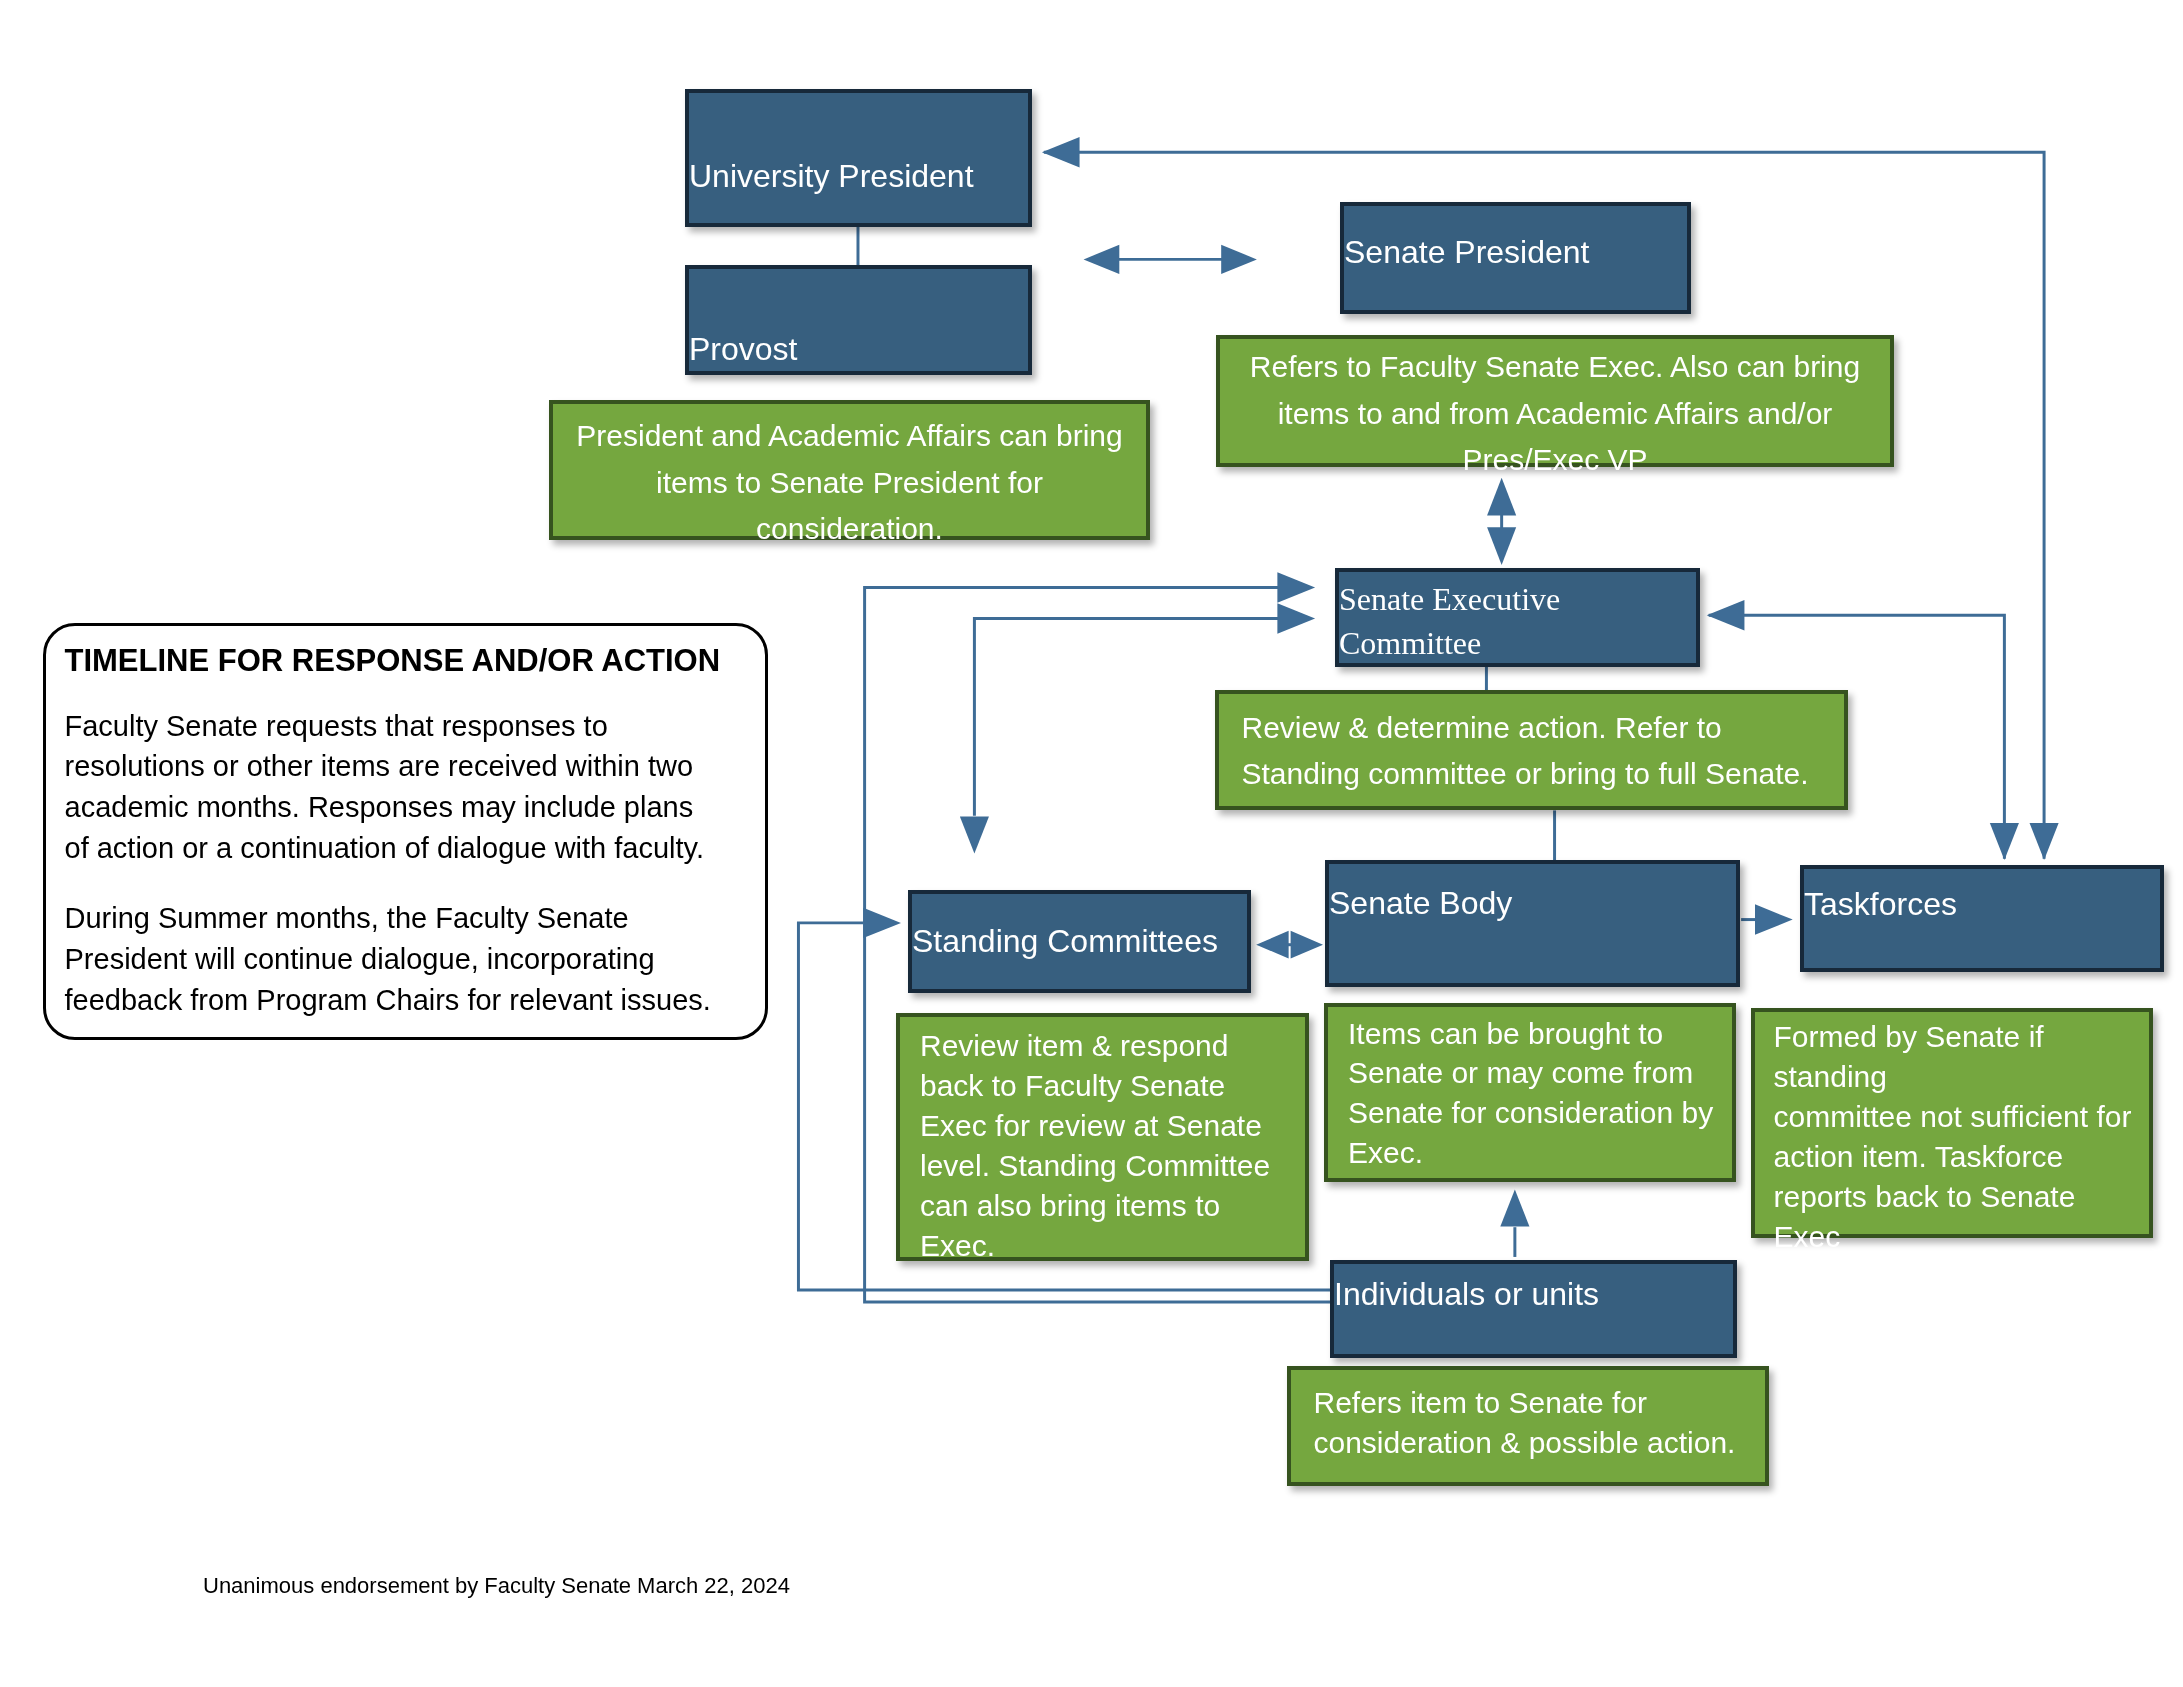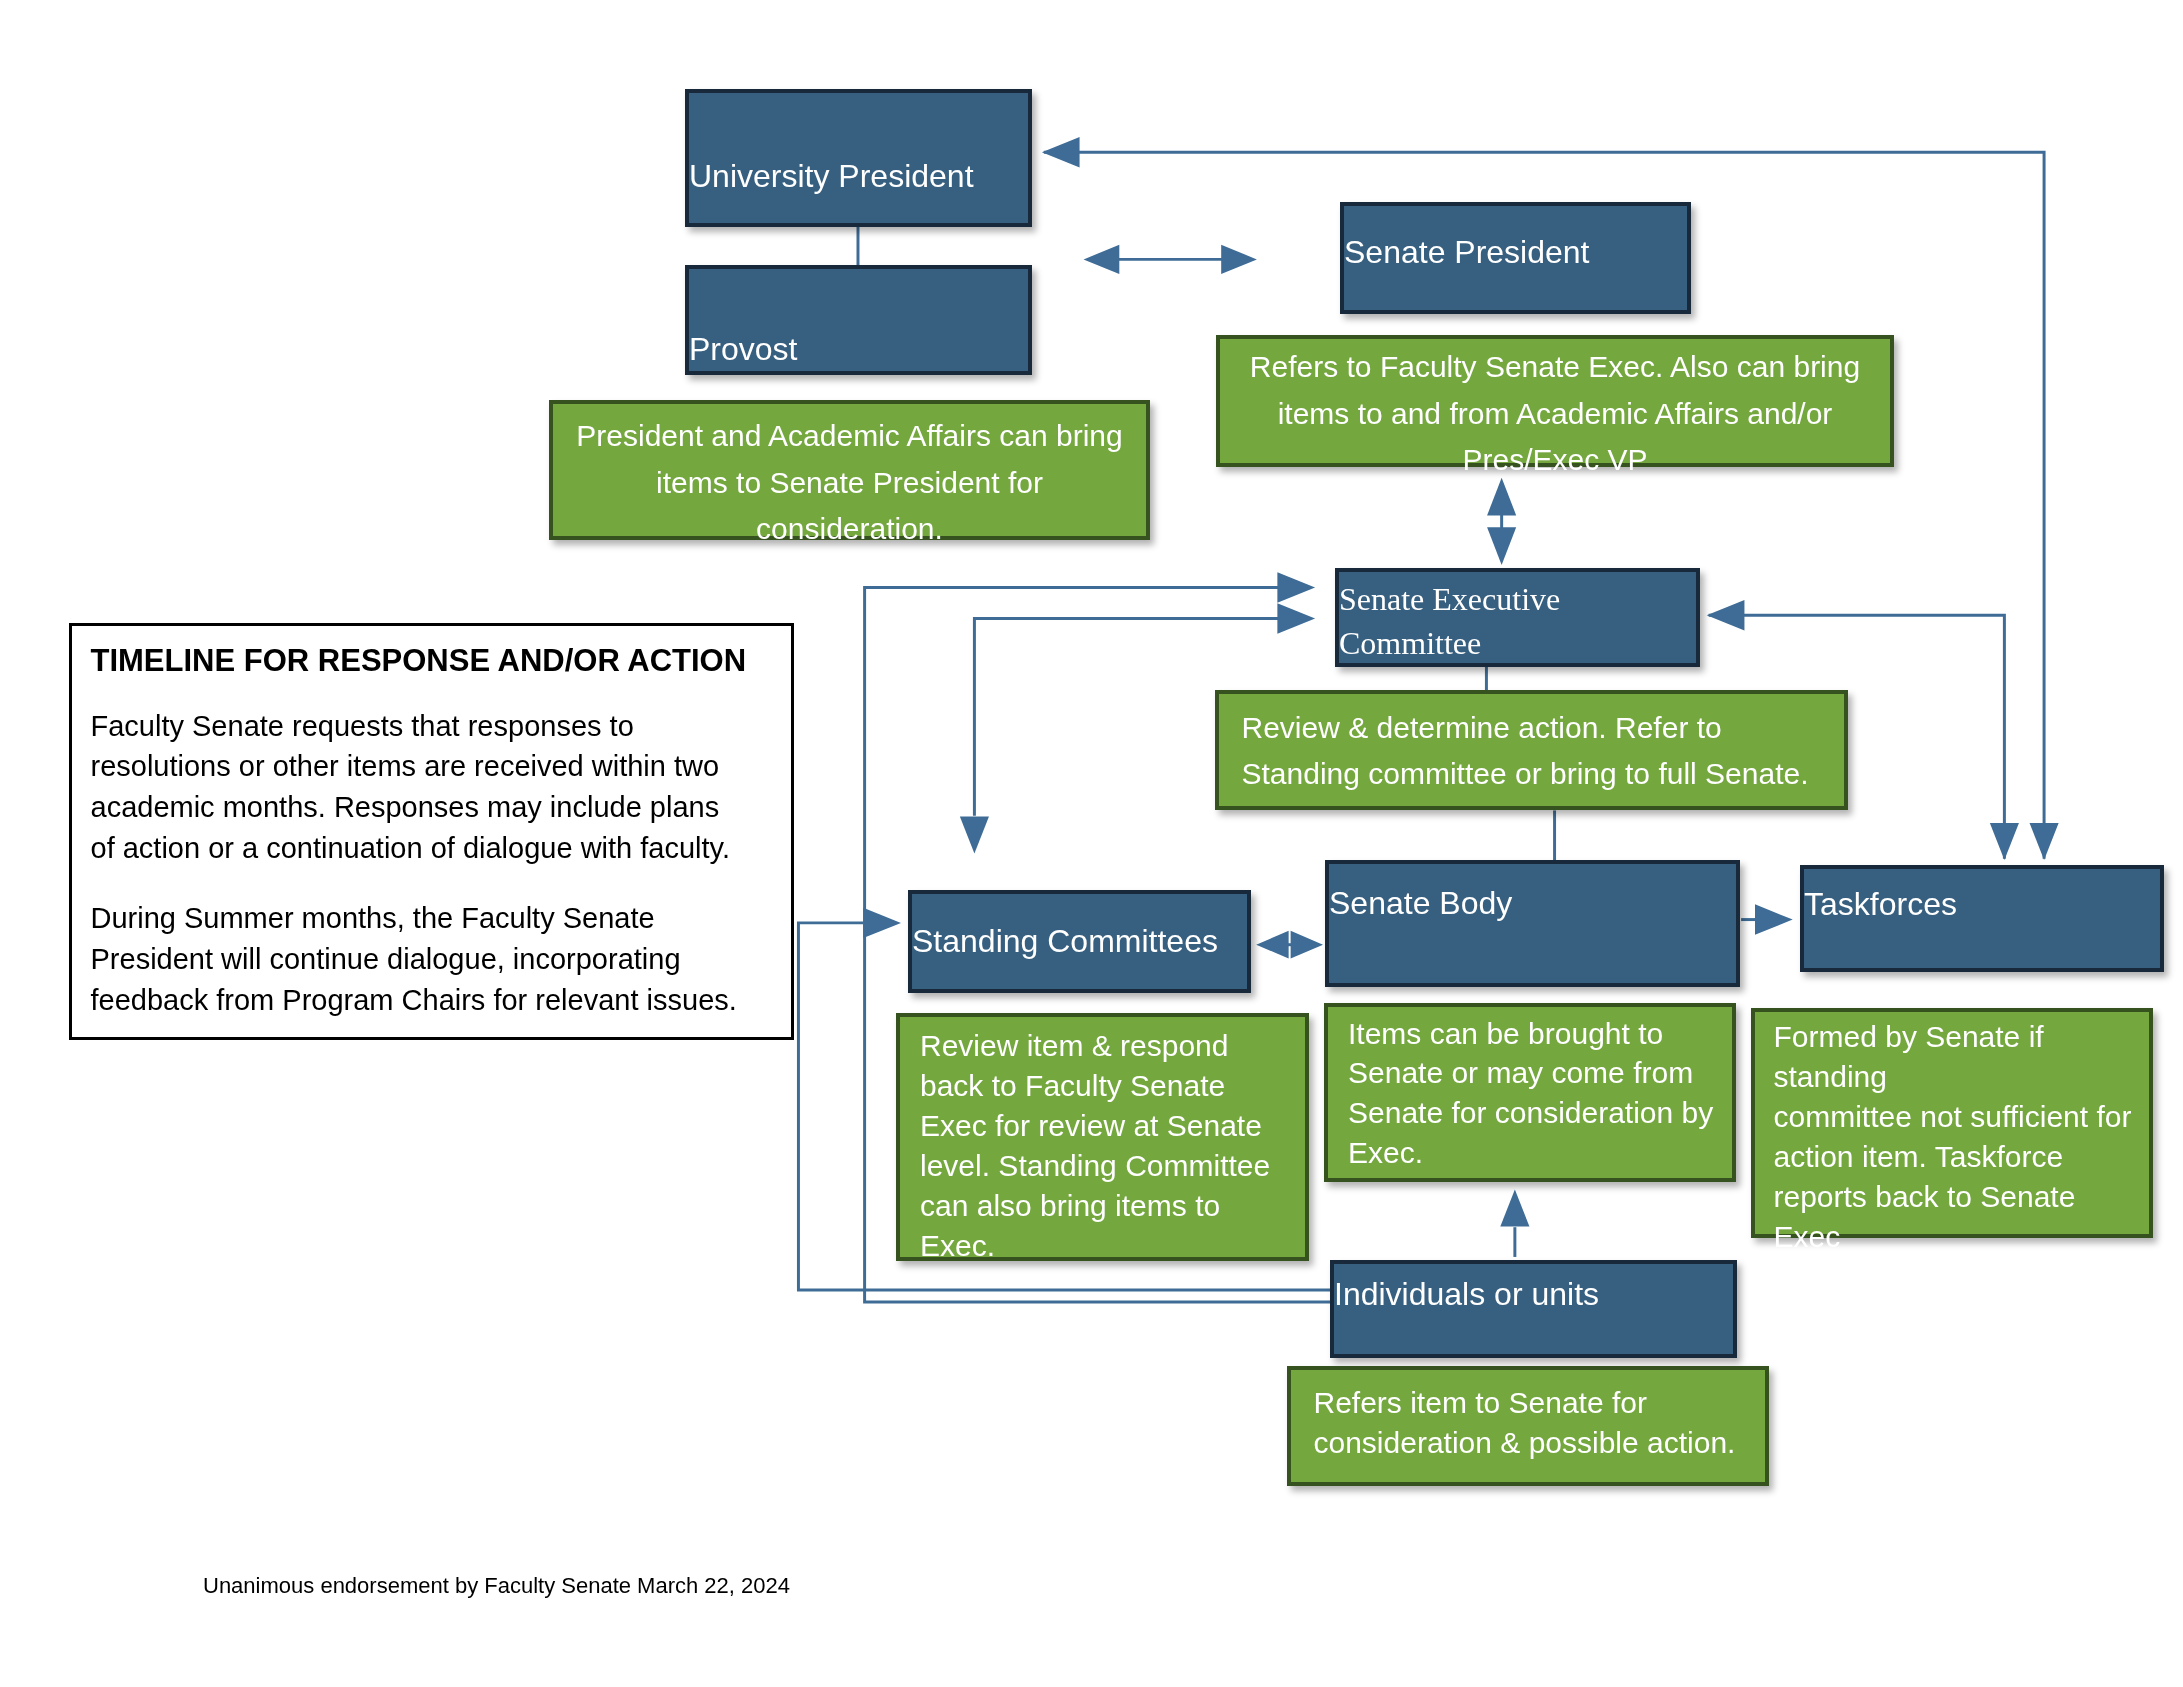--- a/index.html
+++ b/index.html
@@ -139,21 +139,21 @@
 
   <div class="note tight" style="left:1751px;top:1008px;width:402px;height:230px;padding:5.3px 0 0 18.5px;">Formed by Senate if standing
 committee not sufficient for
 action item. Taskforce
 reports back to Senate Exec
 when complete.</div>
 
   <div class="note tight" style="left:1287px;top:1366px;width:482px;height:120px;padding:13.2px 0 0 22.5px;">Refers item to Senate for
 consideration &amp; possible action.</div>
 
-  <div class="timeline" style="left:69px;top:623px;width:725px;height:417px;">
+  <div class="timeline" style="left:43px;top:623px;width:725px;height:417px;border-radius:32px;">
     <div class="tl-title">TIMELINE FOR RESPONSE AND/OR ACTION</div>
     <p>Faculty Senate requests that responses to
 resolutions or other items are received within two
 academic months. Responses may include plans
 of action or a continuation of dialogue with faculty.</p>
     <p>During Summer months, the Faculty Senate
 President will continue dialogue, incorporating
 feedback from Program Chairs for relevant issues.</p>
   </div>
 

